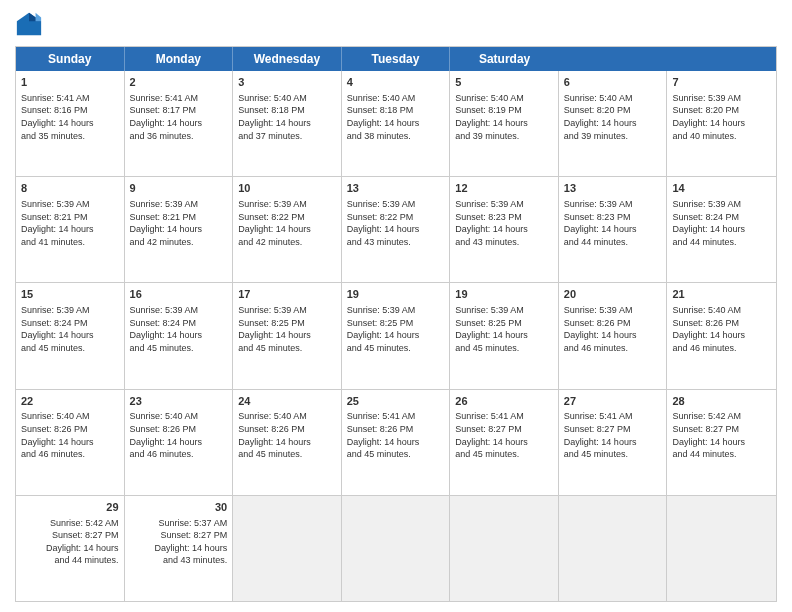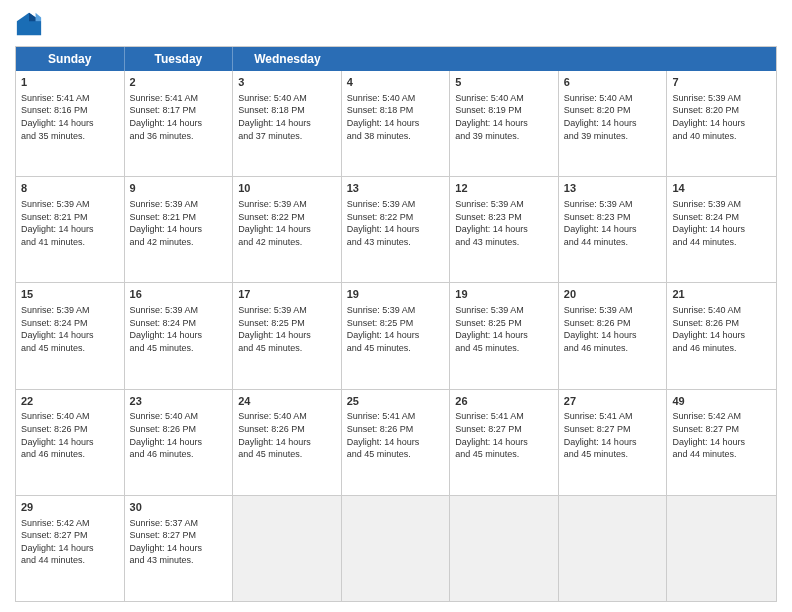--- a/index.html
+++ b/index.html
@@ -77,21 +77,21 @@
       flex: 1;
       display: flex;
       flex-direction: column;
     }
     .cal-row {
       flex: 1;
       display: grid;
       grid-template-columns: repeat(7, 1fr);
       border-bottom: 1px solid #ccc;
     }
-    .cal-row:last-child { border-bottom: none; }
+    .cal-row:last-child { border-bottom: none; text-align: right; }
     .cal-cell {
       border-right: 1px solid #ccc;
       padding: 4px 5px;
       font-size: 9.5px;
       color: #333;
       line-height: 1.35;
       vertical-align: top;
       background: #fff;
     }
     .cal-cell:last-child { border-right: none; }
@@ -126,22 +126,24 @@
     </div>
     <div class="title-block">
       <div class="month-title"></div>
       <div class="location"></div>
     </div>
   </div>
 
   <div class="calendar">
     <div class="cal-header">
       <div class="cal-header-cell">Sunday</div>
+      <div class="cal-header-cell">Monday</div>
+      <div class="cal-header-cell">Wednesday</div>
       <div class="cal-header-cell">Tuesday</div>
-      <div class="cal-header-cell">Wednesday</div>
+      <div class="cal-header-cell">Saturday</div>
     </div>
     <div class="cal-body" id="cal-body">
     <div class="cal-row">
           <div class="cal-cell">
             <div class="day-num">1</div>
             <div class="cell-text">Sunrise: 5:41 AM</div>
             <div class="cell-text">Sunset: 8:16 PM</div>
             <div class="cell-text">Daylight: 14 hours</div>
             <div class="cell-text">and 35 minutes.</div>
           </div>
@@ -327,21 +329,21 @@
             <div class="cell-text">and 45 minutes.</div>
           </div>
           <div class="cal-cell">
             <div class="day-num">27</div>
             <div class="cell-text">Sunrise: 5:41 AM</div>
             <div class="cell-text">Sunset: 8:27 PM</div>
             <div class="cell-text">Daylight: 14 hours</div>
             <div class="cell-text">and 45 minutes.</div>
           </div>
           <div class="cal-cell">
-            <div class="day-num">49</div>
+            <div class="day-num">28</div>
             <div class="cell-text">Sunrise: 5:42 AM</div>
             <div class="cell-text">Sunset: 8:27 PM</div>
             <div class="cell-text">Daylight: 14 hours</div>
             <div class="cell-text">and 44 minutes.</div>
           </div>
         </div>
         <div class="cal-row">
           <div class="cal-cell">
             <div class="day-num">29</div>
             <div class="cell-text">Sunrise: 5:42 AM</div>

